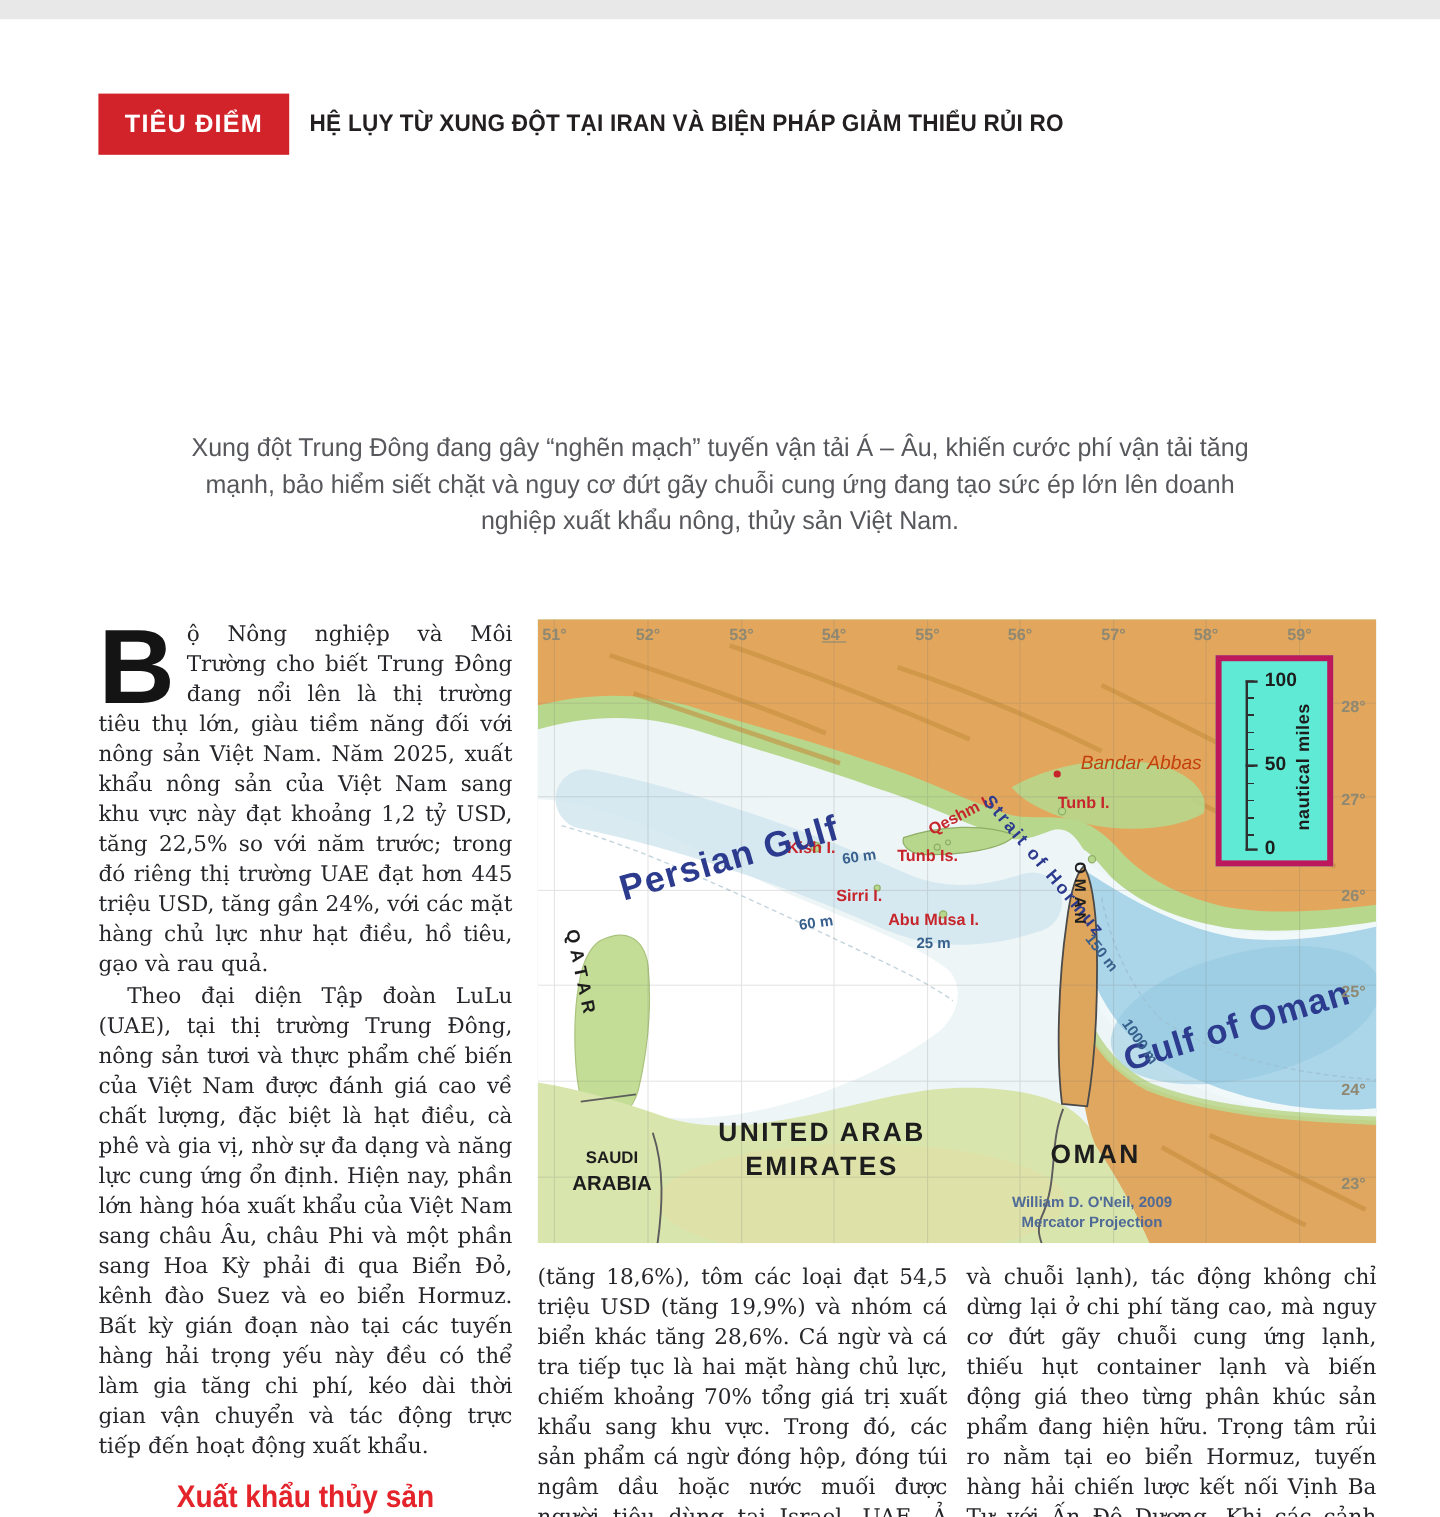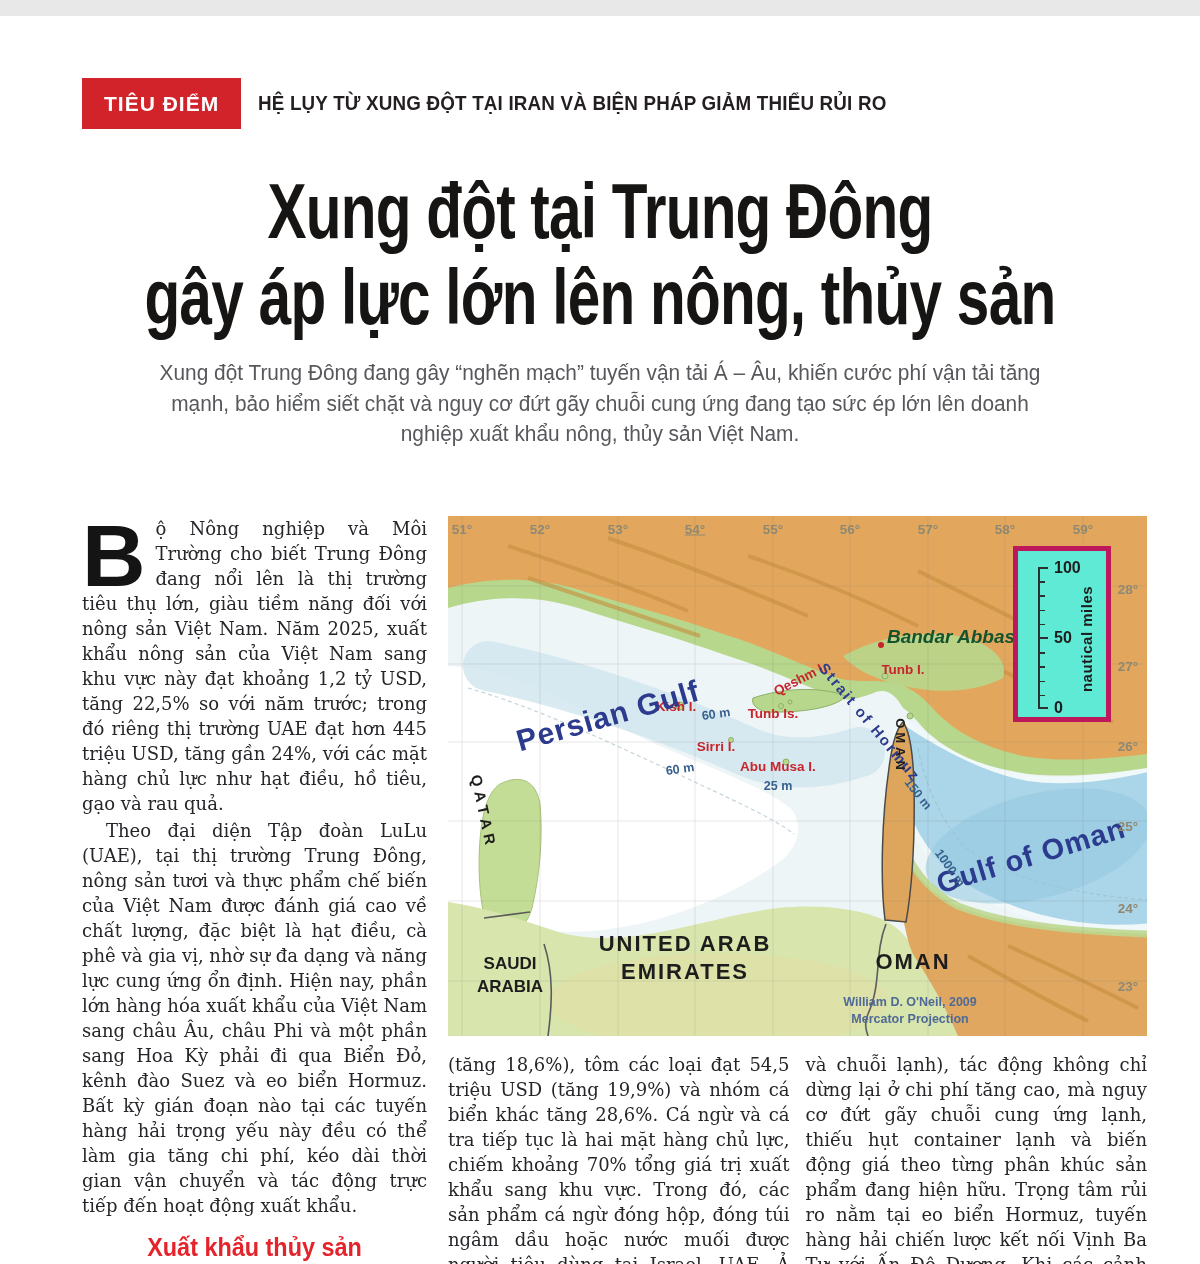--- a/index.html
+++ b/index.html
@@ -37,21 +37,21 @@
   .right-region { width:699px; }
   .bottom-cols { display:flex; gap:16px; margin-top:16px; }
   .bottom-cols .bcol { flex:1; }
 
   
   .map-wrap { position:relative; width:699px; height:520px; overflow:hidden; background:#eef6f8; }
   .map-wrap svg { position:absolute; left:0; top:0; }
   .lbl { position:absolute; transform:translate(-50%,-50%); white-space:nowrap; }
   .lbl-country-big { color:#ce2130; font-weight:bold; font-size:44px; letter-spacing:9px; }
   .lbl-place { color:#c6252b; font-weight:bold; font-size:13.5px; }
-  .lbl-city { color:#14532d; font-weight:bold; font-style:italic; font-size:19px; }
+  .lbl-city { color:#c2410c; font-weight:normal; font-style:italic; font-size:16px; }
   .lbl-sea { color:#2c3b8e; font-weight:bold; }
   .lbl-depth { color:#38608d; font-weight:bold; font-size:12.5px; }
   .lbl-country { color:#1d1d1d; font-weight:bold; }
   .lbl-tick { color:#8f8872; font-size:13.5px; font-weight:bold; }
   .lbl-credit { color:#4f6a96; font-weight:bold; font-size:12.5px; text-align:center; line-height:1.35; }
   .city-dot { position:absolute; width:6px; height:6px; border-radius:50%; background:#c6252b; transform:translate(-50%,-50%); }
 
   .scalebar { position:absolute; left:565px; top:30px; width:98px; height:176px; background:#5eead4;
               border:5px solid #be185d; }
   .scalebar .axis { position:absolute; left:20px; top:16px; width:2px; height:142px; background:#2f2f2f; }
@@ -65,26 +65,20 @@
 </head>
 <body>
 
 <div class="page">
 
   <div class="kicker">
     <div class="kicker-badge">TIÊU ĐIỂM</div>
     <div class="kicker-headline">HỆ LỤY TỪ XUNG ĐỘT TẠI IRAN VÀ BIỆN PHÁP GIẢM THIỂU RỦI RO</div>
   </div>
 
-  <div class="title">
-    <div class="title-inner">
-      <div>Xung đột tại Trung Đông</div>
-      <div>gây áp lực lớn lên nông, thủy sản</div>
-    </div>
-  </div>
 
   <div class="deck">Xung đột Trung Đông đang gây “nghẽn mạch” tuyến vận tải Á – Âu, khiến cước phí vận tải tăng mạnh, bảo hiểm siết chặt và nguy cơ đứt gãy chuỗi cung ứng đang tạo sức ép lớn lên doanh nghiệp xuất khẩu nông, thủy sản Việt Nam.</div>
 
 
   <div class="content">
 
     <div class="col-left">
       <div class="body-text">
         <p><span class="dropcap">B</span><span>ộ Nông nghiệp và Môi Trường cho biết Trung Đông đang nổi lên là thị trường tiêu thụ lớn, giàu tiềm năng đối với nông sản Việt Nam. Năm 2025, xuất khẩu nông sản của Việt Nam sang khu vực này đạt khoảng 1,2 tỷ USD, tăng 22,5% so với năm trước; trong đó riêng thị trường UAE đạt hơn 445 triệu USD, tăng gần 24%, với các mặt hàng chủ lực như hạt điều, hồ tiêu, gạo và rau quả.</span></p>
         <p>Theo đại diện Tập đoàn LuLu (UAE), tại thị trường Trung Đông, nông sản tươi và thực phẩm chế biến của Việt Nam được đánh giá cao về chất lượng, đặc biệt là hạt điều, cà phê và gia vị, nhờ sự đa dạng và năng lực cung ứng ổn định. Hiện nay, phần lớn hàng hóa xuất khẩu của Việt Nam sang châu Âu, châu Phi và một phần sang Hoa Kỳ phải đi qua Biển Đỏ, kênh đào Suez và eo biển Hormuz. Bất kỳ gián đoạn nào tại các tuyến hàng hải trọng yếu này đều có thể làm gia tăng chi phí, kéo dài thời gian vận chuyển và tác động trực tiếp đến hoạt động xuất khẩu.</p>
@@ -188,21 +182,21 @@
         <span class="lbl lbl-depth" style="left:232px; top:253px; transform:translate(-50%,-50%) rotate(-8deg);">60 m</span>
         <span class="lbl lbl-place" style="left:330px; top:250px;">Abu Musa I.</span>
         <span class="lbl lbl-depth" style="left:330px; top:270px;">25 m</span>
         <span class="lbl lbl-sea" style="left:160px; top:200px; font-size:30px; transform:translate(-50%,-50%) rotate(-16deg); letter-spacing:1px;">Persian Gulf</span>
         <span class="lbl lbl-sea" style="left:422px; top:206px; font-size:15px; letter-spacing:2px; transform:translate(-50%,-50%) rotate(50deg);">Strait of Hormuz</span>
         <span class="lbl lbl-country" style="left:452px; top:230px; font-size:13px; letter-spacing:4px; transform:translate(-50%,-50%) rotate(90deg);">OMAN</span>
         <span class="lbl lbl-depth" style="left:470px; top:278px; transform:translate(-50%,-50%) rotate(52deg);">150 m</span>
         <span class="lbl lbl-sea" style="left:583px; top:340px; font-size:29px; transform:translate(-50%,-50%) rotate(-17deg); letter-spacing:1px;">Gulf of Oman</span>
         <span class="lbl lbl-depth" style="left:502px; top:352px; transform:translate(-50%,-50%) rotate(55deg);">1000 m</span>
         <span class="lbl lbl-country" style="left:36px; top:296px; font-size:15px; letter-spacing:5px; transform:translate(-50%,-50%) rotate(78deg);">QATAR</span>
-        <span class="lbl lbl-country" style="left:62px; top:448px; font-size:17px;">SAUDI</span>
+        <span class="lbl lbl-country" style="left:62px; top:448px; font-size:14px;">SAUDI</span>
         <span class="lbl lbl-country" style="left:62px; top:471px; font-size:17px;">ARABIA</span>
         <span class="lbl lbl-country" style="left:237px; top:428px; font-size:22px; letter-spacing:2px;">UNITED ARAB</span>
         <span class="lbl lbl-country" style="left:237px; top:456px; font-size:22px; letter-spacing:2px;">EMIRATES</span>
         <span class="lbl lbl-country" style="left:465px; top:446px; font-size:22px; letter-spacing:2px;">OMAN</span>
         <span class="lbl lbl-credit" style="left:462px; top:486px;">William D. O'Neil, 2009</span>
         <span class="lbl lbl-credit" style="left:462px; top:503px;">Mercator Projection</span>
 
         <span class="lbl lbl-tick" style="left:14px;  top:13px;">51°</span>
         <span class="lbl lbl-tick" style="left:92px;  top:13px;">52°</span>
         <span class="lbl lbl-tick" style="left:170px; top:13px;">53°</span>

